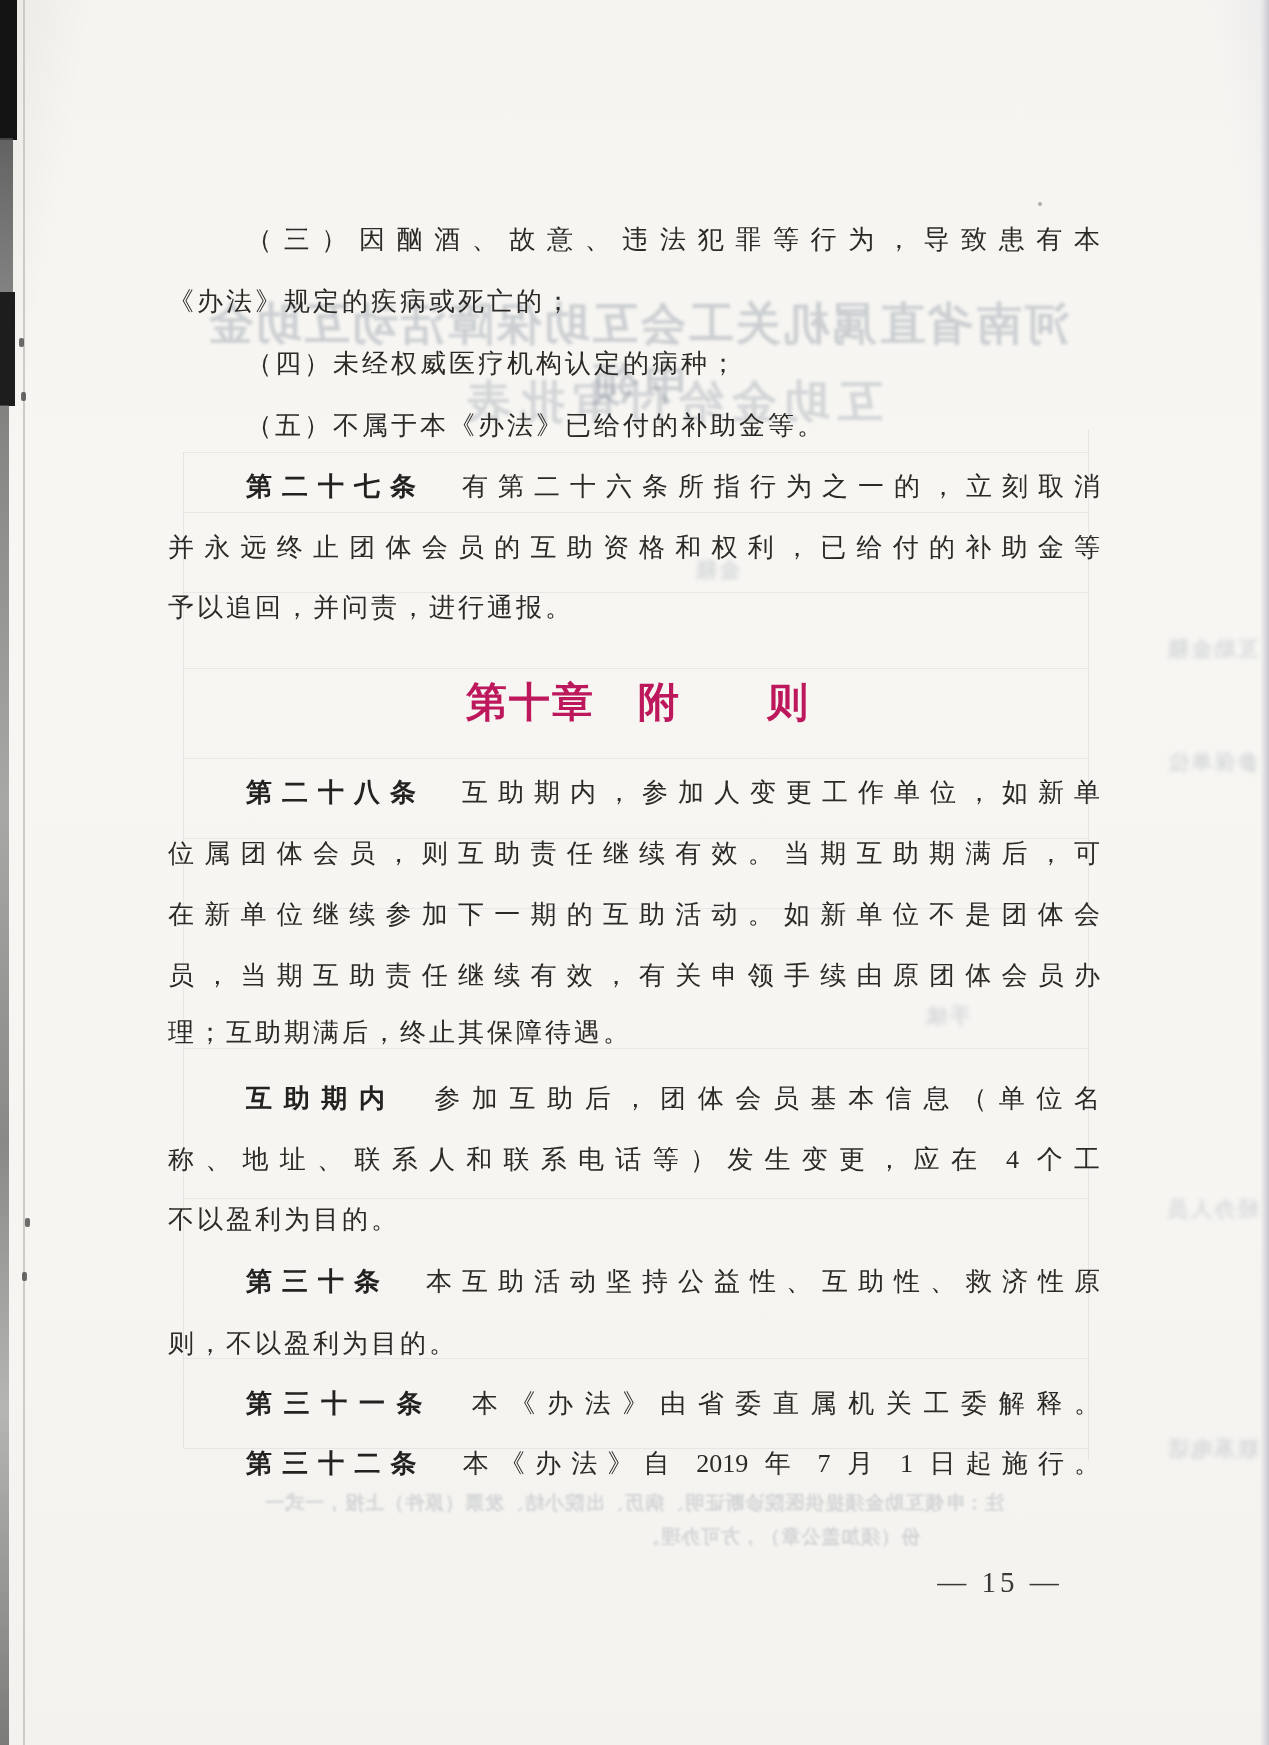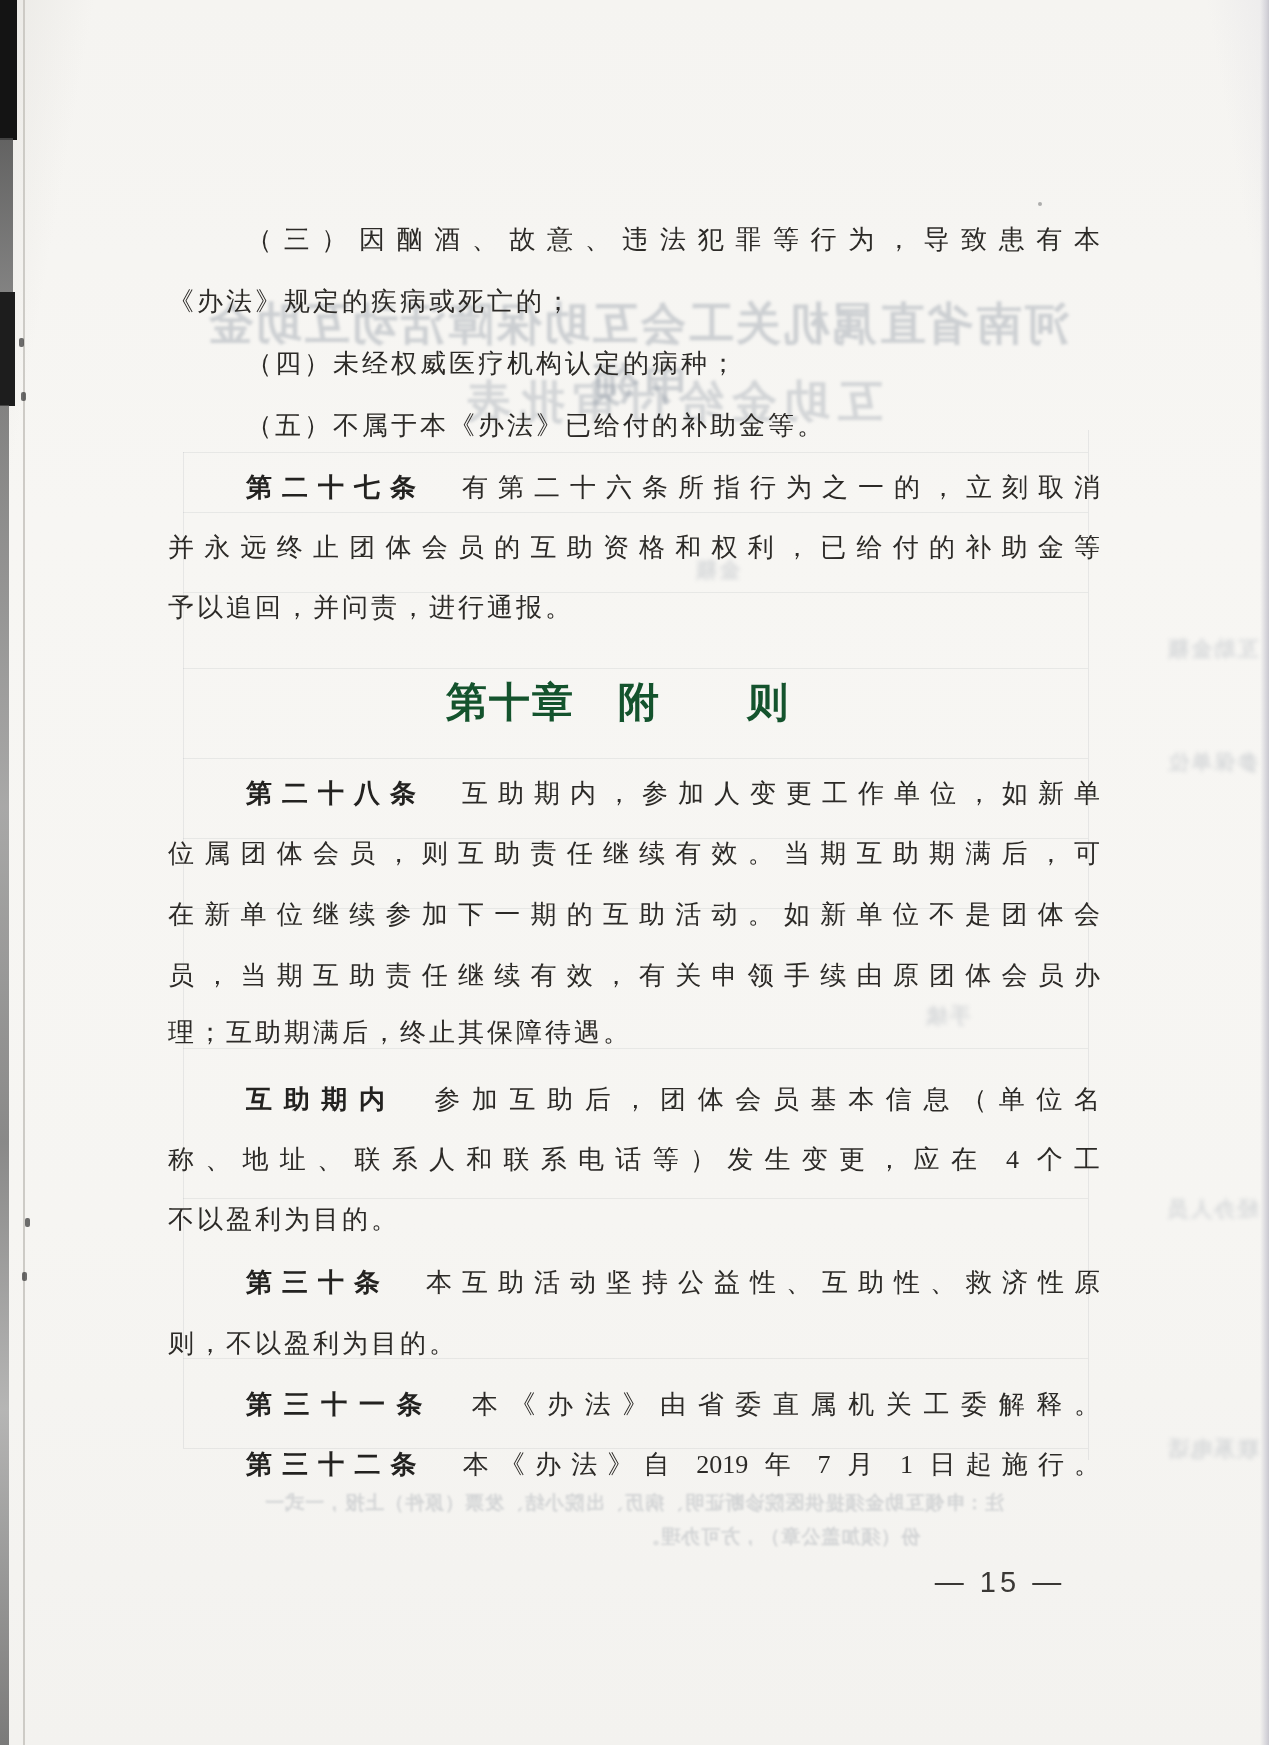--- a/index.html
+++ b/index.html
@@ -12,28 +12,28 @@
     font-family:"Liberation Serif",serif;
   }
   .line{
     position:absolute;left:168px;width:932px;box-sizing:border-box;
     font-size:26px;line-height:50px;color:#2c2a27;
     font-family:"Liberation Serif",serif;
   }
   .full{text-align:justify;text-align-last:justify;text-justify:inter-character;}
   .short{letter-spacing:3px;}
   .indent{padding-left:78px;}
-  .art{font-weight:800;font-family:Liberation Sans, sans-serif;color:#232220;}
+  .art{font-weight:800;font-family:Liberation Mono, monospace;color:#232220;}
   .heading{
-    position:absolute;left:152px;width:932px;text-align:center;
-    font:800 41px/56px "Liberation Sans",sans-serif;color:#14532d;letter-spacing:2px;
+    position:absolute;left:172px;width:932px;text-align:center;
+    font:800 41px/56px "Liberation Sans",sans-serif;color:#be185d;letter-spacing:2px;
   }
   .pagenum{
     position:absolute;left:905px;top:1566px;width:190px;text-align:center;
-    font-size:29px;color:#3a3835;letter-spacing:4px;font-family:Liberation Sans, sans-serif;
+    font-size:29px;color:#3a3835;letter-spacing:4px;font-family:Liberation Serif, serif;
   }
   
   .bleed{
     position:absolute;transform:scaleX(-1);pointer-events:none;
     color:#8d96a2;font-weight:800;font-family:"Liberation Sans",sans-serif;
   }
   .bleed-title1{top:294px;left:186px;width:902px;font-size:45px;letter-spacing:3px;
     text-align:center;opacity:.40;filter:blur(1.6px);}
   .bleed-title2{top:372px;left:330px;width:680px;font-size:45px;letter-spacing:8px;
     text-align:center;opacity:.34;filter:blur(1.8px);}

